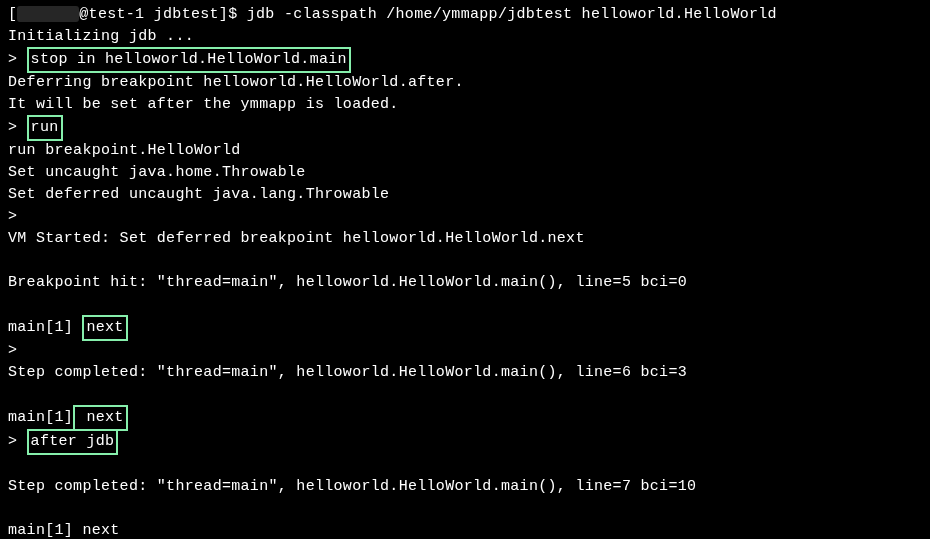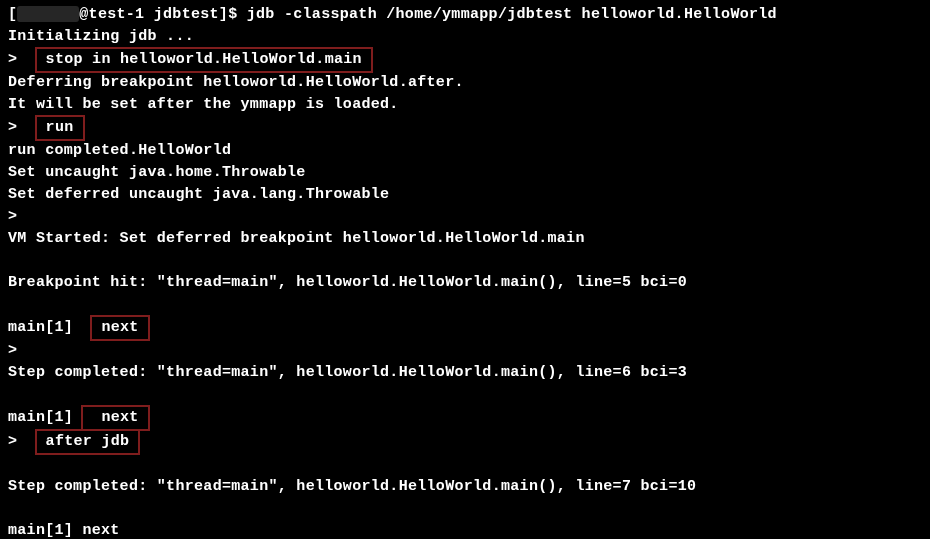--- a/index.html
+++ b/index.html
@@ -15,51 +15,50 @@
       line-height: 22px;
       padding: 4px 8px;
       width: 930px;
       height: 539px;
       overflow: hidden;
       letter-spacing: 0.3px;
     }
     .line {
       white-space: pre;
       position: relative;
-      font-weight: bold;
     }
     .highlight-box {
-      border: 2px solid #7f1d1d;
+      border: 2px solid #86efac;
       display: inline-block;
-      padding: 0 9px;
-      margin: -1px 8px;
+      padding: 0 2px;
+      margin: -1px 0;
     }
     .redacted {
       display: inline-block;
       background: #262626;
       width: 62px;
       height: 16px;
       vertical-align: middle;
       border-radius: 3px;
     }
   </style>
 </head>
 <body>
 
 <div class="line"><span>[</span><span class="redacted"></span><span>@test-1 jdbtest]$ jdb -classpath /home/ymmapp/jdbtest helloworld.HelloWorld</span></div>
 <div class="line"><span>Initializing jdb ...</span></div>
 <div class="line"><span>&gt; </span><span class="highlight-box">stop in helloworld.HelloWorld.main</span></div>
 <div class="line"><span>Deferring breakpoint helloworld.HelloWorld.after.</span></div>
 <div class="line"><span>It will be set after the ymmapp is loaded.</span></div>
 <div class="line"><span>&gt; </span><span class="highlight-box">run</span></div>
-<div class="line"><span>run completed.HelloWorld</span></div>
+<div class="line"><span>run breakpoint.HelloWorld</span></div>
 <div class="line"><span>Set uncaught java.home.Throwable</span></div>
 <div class="line"><span>Set deferred uncaught java.lang.Throwable</span></div>
 <div class="line"><span>&gt;</span></div>
-<div class="line"><span>VM Started: Set deferred breakpoint helloworld.HelloWorld.main</span></div>
+<div class="line"><span>VM Started: Set deferred breakpoint helloworld.HelloWorld.next</span></div>
 <div class="line"><span></span>&nbsp;</div>
 <div class="line"><span>Breakpoint hit: "thread=main", helloworld.HelloWorld.main(), line=5 bci=0</span></div>
 <div class="line"><span></span>&nbsp;</div>
 <div class="line"><span>main[1] </span><span class="highlight-box">next</span></div>
 <div class="line"><span>&gt;</span></div>
 <div class="line"><span>Step completed: "thread=main", helloworld.HelloWorld.main(), line=6 bci=3</span></div>
 <div class="line"><span></span>&nbsp;</div>
 <div class="line"><span>main[1]</span><span class="highlight-box"> next</span></div>
 <div class="line"><span>&gt; </span><span class="highlight-box">after jdb</span></div>
 <div class="line"><span></span>&nbsp;</div>

